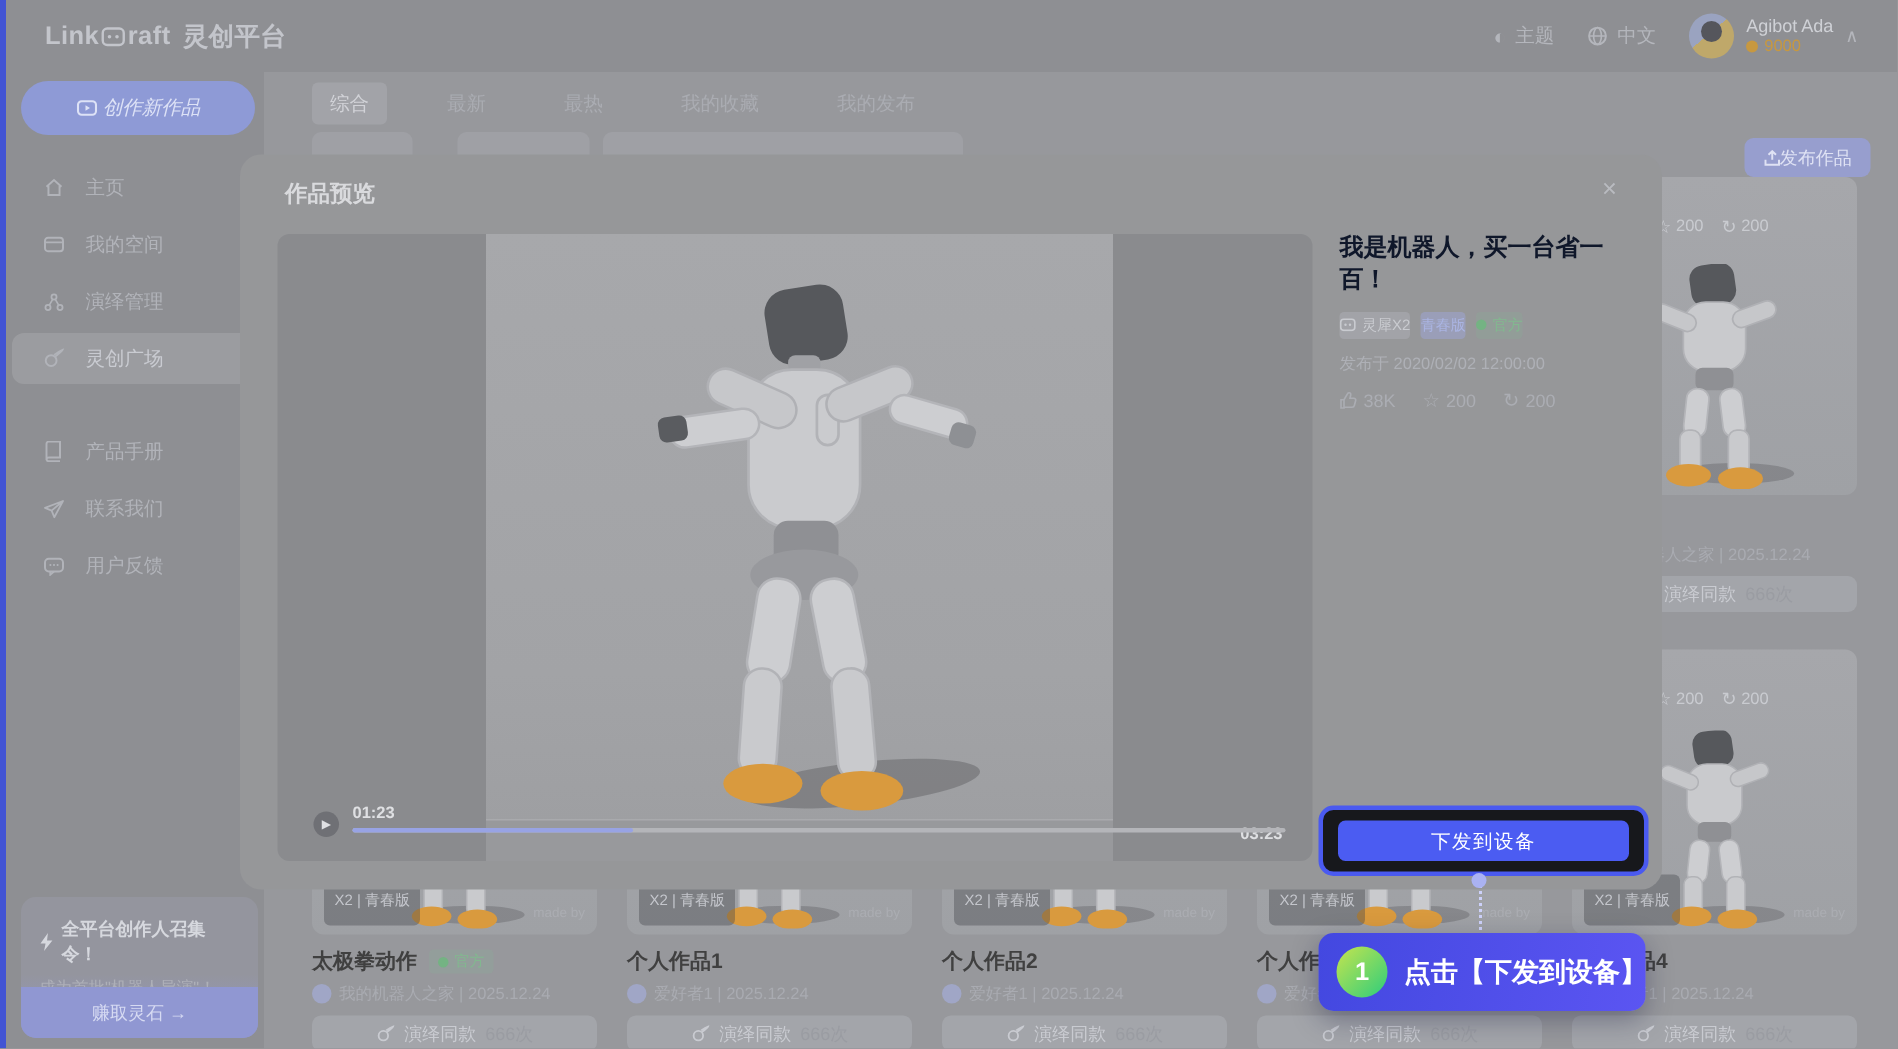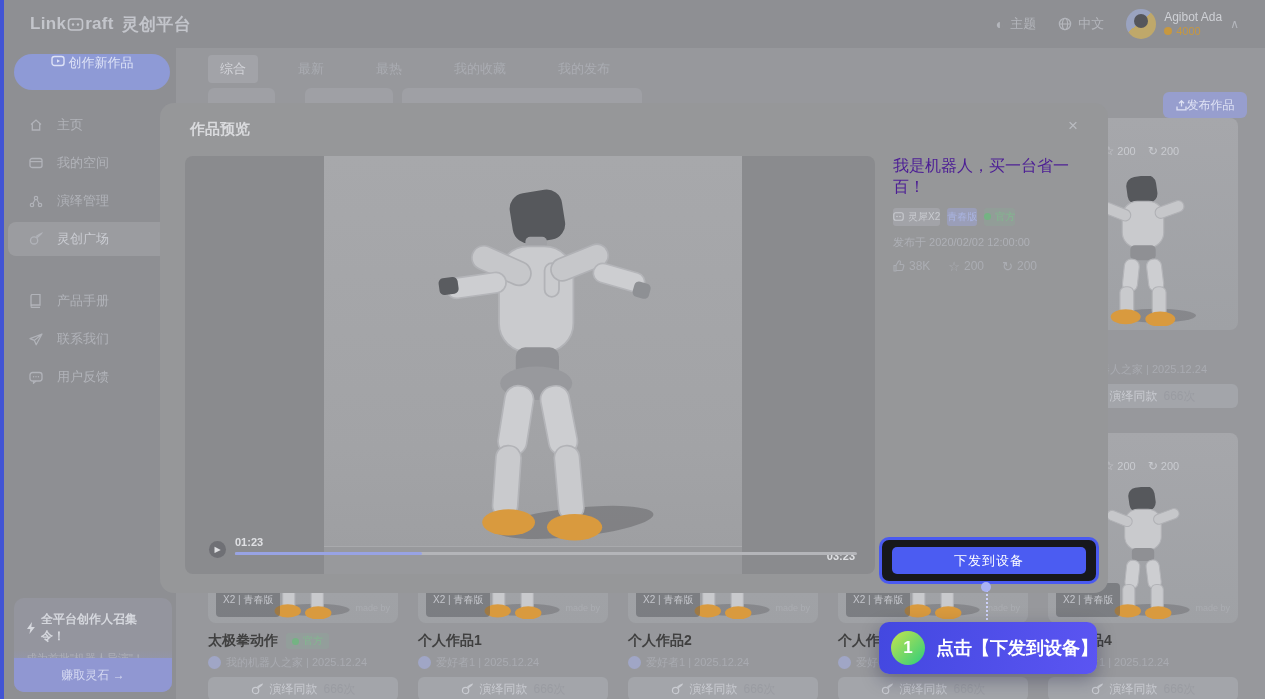--- a/index.html
+++ b/index.html
@@ -22,21 +22,21 @@
   .avatar::after{ content:""; position:absolute; left:8px; top:5px; width:14px; height:14px; border-radius:50%; background:#55565c;}
   .user-meta { display:flex; flex-direction:column; line-height:1.15; }
   .user-name { font-size:12px; color:#cfd1d6; }
   .user-coins { font-size:11px; color:#c79840; display:flex; align-items:center; gap:4px;}
   .coin-dot { width:8px; height:8px; border-radius:50%; background:#c79840; display:inline-block;}
   .chevron { font-size:12px; color:#b4b6bc; }
 
   
   .sidebar { position:absolute; left:4px; top:48px; width:172px; bottom:0; background:#8e8f93; z-index:3;}
   .create-btn { position:absolute; left:10px; top:6px; width:156px; height:36px; border-radius:18px;
-    background:#8e9ad6; color:#dde2f6; font-size:13px; display:flex; justify-content:center; gap:4px; cursor:pointer;}
+    background:#8e9ad6; color:#dde2f6; font-size:13px; display:flex; align-items:center; justify-content:center; gap:4px; cursor:pointer;font-style:italic;}
   .side-list { position:absolute; left:4px; top:56px; width:160px; }
   .side-item { height:34px; margin:4px 0; display:flex; align-items:center; gap:14px; padding-left:20px;
     color:#b1b3b9; font-size:13px; border-radius:8px; cursor:pointer;}
   .side-item.active { background:rgba(255,255,255,.12); color:#c9cbd1; }
   .side-item .ico { width:15px; display:inline-flex; justify-content:center; color:#b1b3b9;}
   .side-gap { height:20px; }
 
   .promo { position:absolute; left:10px; bottom:7px; width:158px; height:94px; border-radius:10px; overflow:hidden;
     background:linear-gradient(180deg,#94959e 0%,#94959e 55%,#9298c8 100%); }
   .promo-title { margin:13px 12px 0; font-size:12px; font-weight:bold; color:#d6d8de; display:flex; gap:5px; align-items:center;}
@@ -84,21 +84,21 @@
   .video { position:absolute; left:139px; top:0; width:418px; height:418px; background:linear-gradient(180deg,#a7a8ab 0%,#a2a3a6 70%,#9d9ea1 100%);}
   .video-floor { position:absolute; left:0; bottom:0; width:100%; height:28px; background:#98999c; border-top:1px solid #a9aaad;}
   .play-btn { position:absolute; left:24px; bottom:16px; width:17px; height:17px; border-radius:50%; background:#6f7075;
     color:#dfe0e3; font-size:8px; display:flex; align-items:center; justify-content:center; cursor:pointer;}
   .t-cur { position:absolute; left:50px; bottom:26px; font-size:11px; font-weight:bold; color:#dfe0e3;}
   .t-tot { position:absolute; right:20px; bottom:12px; font-size:11px; font-weight:bold; color:#dfe0e3;}
   .track { position:absolute; left:50px; right:18px; bottom:19px; height:3px; border-radius:2px; background:#b4b5b9; cursor:pointer;}
   .track-fill { height:3px; border-radius:2px; background:#98a3e4; width:30%;}
 
   .work { position:absolute; left:733px; top:53px; width:195px;}
-  .work-title { font-size:16px; font-weight:normal; color:#4c1d95; line-height:1.3;}
+  .work-title { font-size:16px; font-weight:bold; color:#0f172a; line-height:1.3;}
   .work-tags { display:flex; gap:7px; margin-top:10px; align-items:center;}
   .wtag { font-size:10px; border-radius:3px; padding:2px 0; display:flex; align-items:center; gap:4px;}
   .wtag.model { background:#a2a3a8; color:#c9cbd0;}
   .wtag.edition { background:#9a9eb8; color:#aab4e2;}
   .wtag.official { background:rgba(130,190,150,.16); color:#82b88f;}
   .work-date { margin-top:9px; font-size:11px; color:#aeb0b6;}
   .work-stats { margin-top:9px; display:flex; gap:18px; font-size:12px; color:#abadb3;}
   .work-stats span{ display:flex; align-items:center; gap:4px;}
   .work-author { margin-top:18px; display:flex; align-items:center; gap:9px;}
   .author-ava { width:22px; height:22px; border-radius:50%; background:#7680cc; display:flex; align-items:center; justify-content:center;}
@@ -726,21 +726,21 @@
             </svg>
         </span>
         <span>中文</span>
       </div>
       <div class="user-chip">
         <div class="avatar"></div>
         <div class="user-meta">
           <span class="user-name">Agibot Ada</span>
           <span class="user-coins">
             <span class="coin-dot"></span>
-            <span>4000</span>
+            <span>9000</span>
           </span>
         </div>
         <span class="chevron">∧</span>
       </div>
     </div>
   </div>
 
   <div class="sidebar">
     <div class="create-btn">
       <svg width="14" height="14" viewBox="0 0 14 14">

